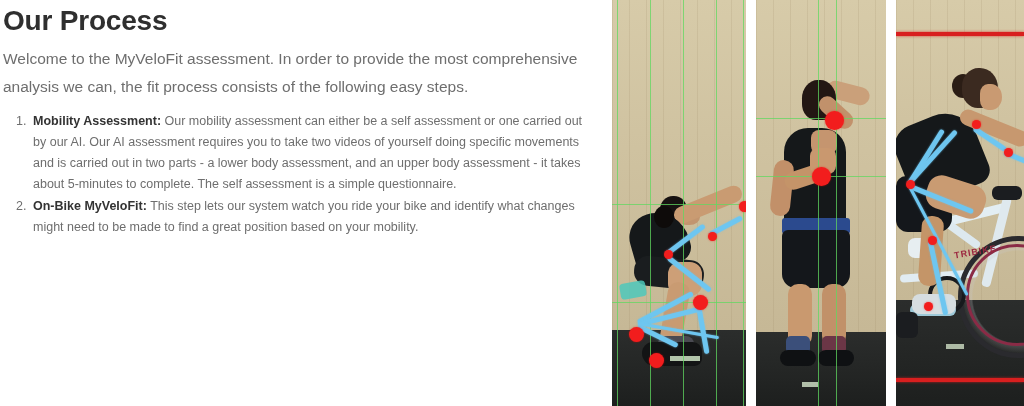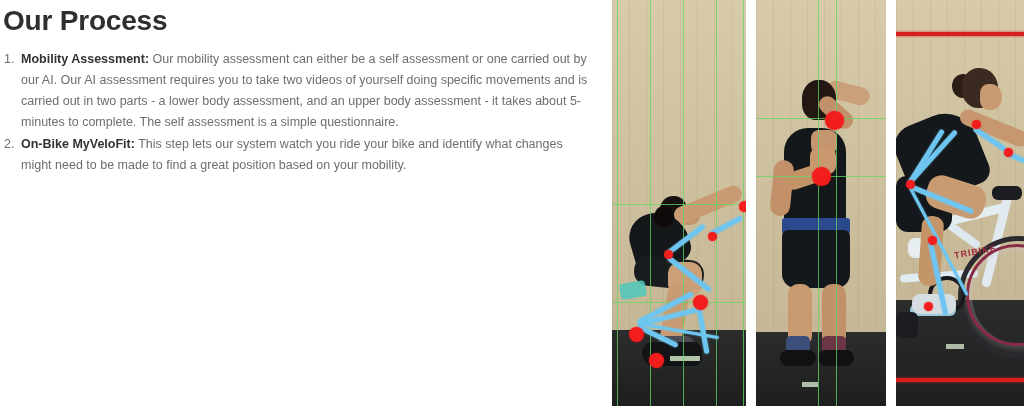--- a/index.html
+++ b/index.html
@@ -43,21 +43,21 @@
   .intro {
     margin: 6px 0 0 0;
     padding: 0 24px 0 3px;
     font-size: 15.5px;
     line-height: 28px;
     color: #6e6e6e;
     font-weight: normal;
   }
   .steps {
     margin: 10px 0 0 0;
-    padding: 0 24px 0 18px;
+    padding: 0 24px 0 30px;
     list-style-type: decimal;
     color: #6e6e6e;
     font-size: 12.5px;
     line-height: 21px;
   }
   .steps li {
     margin: 0 0 1px 0;
     padding-left: 3px;
   }
   .steps li .lead {
@@ -347,20 +347,21 @@
 </style>
 </head>
 <body>
 
 <div class="page">
 
   <div class="content">
 
     <h1 class="page-title">Our Process</h1>
 
+    <p class="intro">Welcome to the MyVeloFit assessment. In order to provide the most comprehensive analysis we can, the fit process consists of the following easy steps.</p>
 
     <ol class="steps">
       <li>
         <span class="lead">Mobility Assessment:</span><span class="body"> Our mobility assessment can either be a self assessment or one carried out by our AI. Our AI assessment requires you to take two videos of yourself doing specific movements and is carried out in two parts - a lower body assessment, and an upper body assessment - it takes about 5-minutes to complete. The self assessment is a simple questionnaire.</span>
       </li>
       <li>
         <span class="lead">On-Bike MyVeloFit:</span><span class="body"> This step lets our system watch you ride your bike and identify what changes might need to be made to find a great position based on your mobility.</span>
       </li>
     </ol>
   </div>

